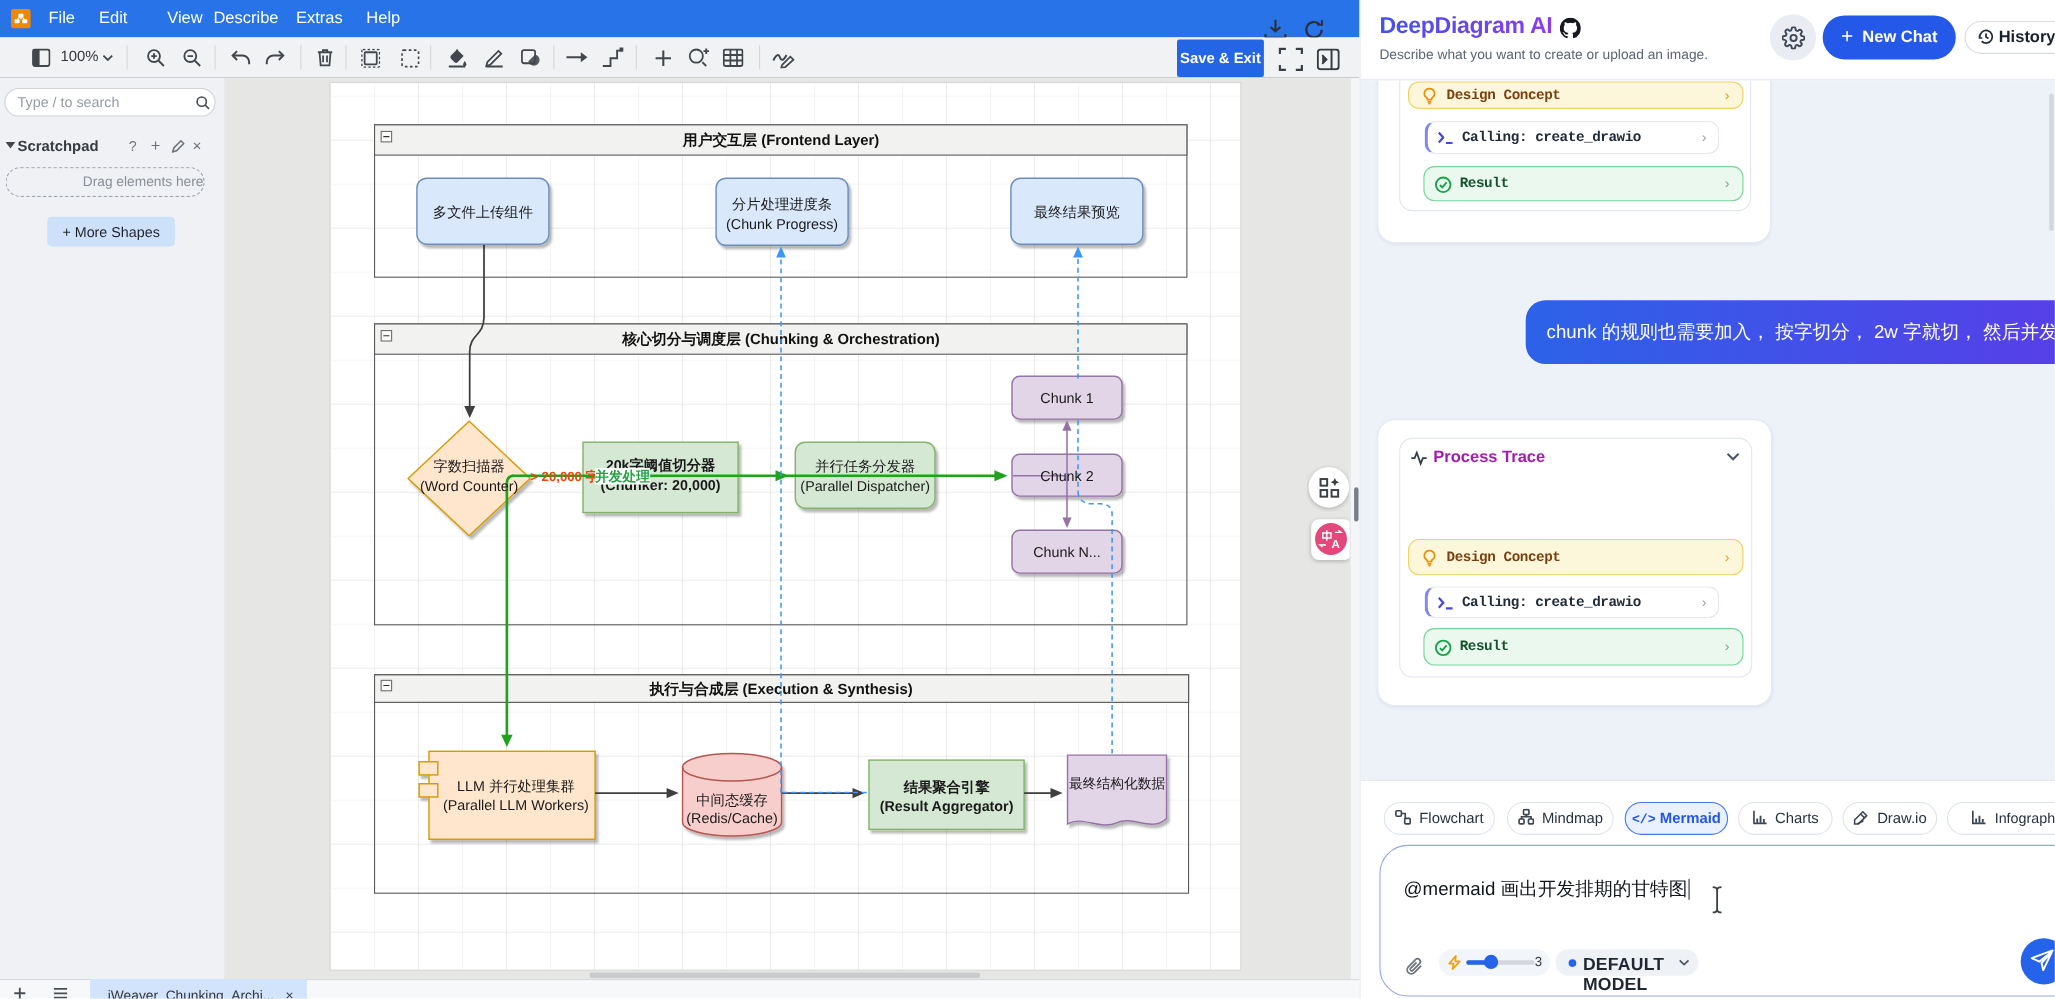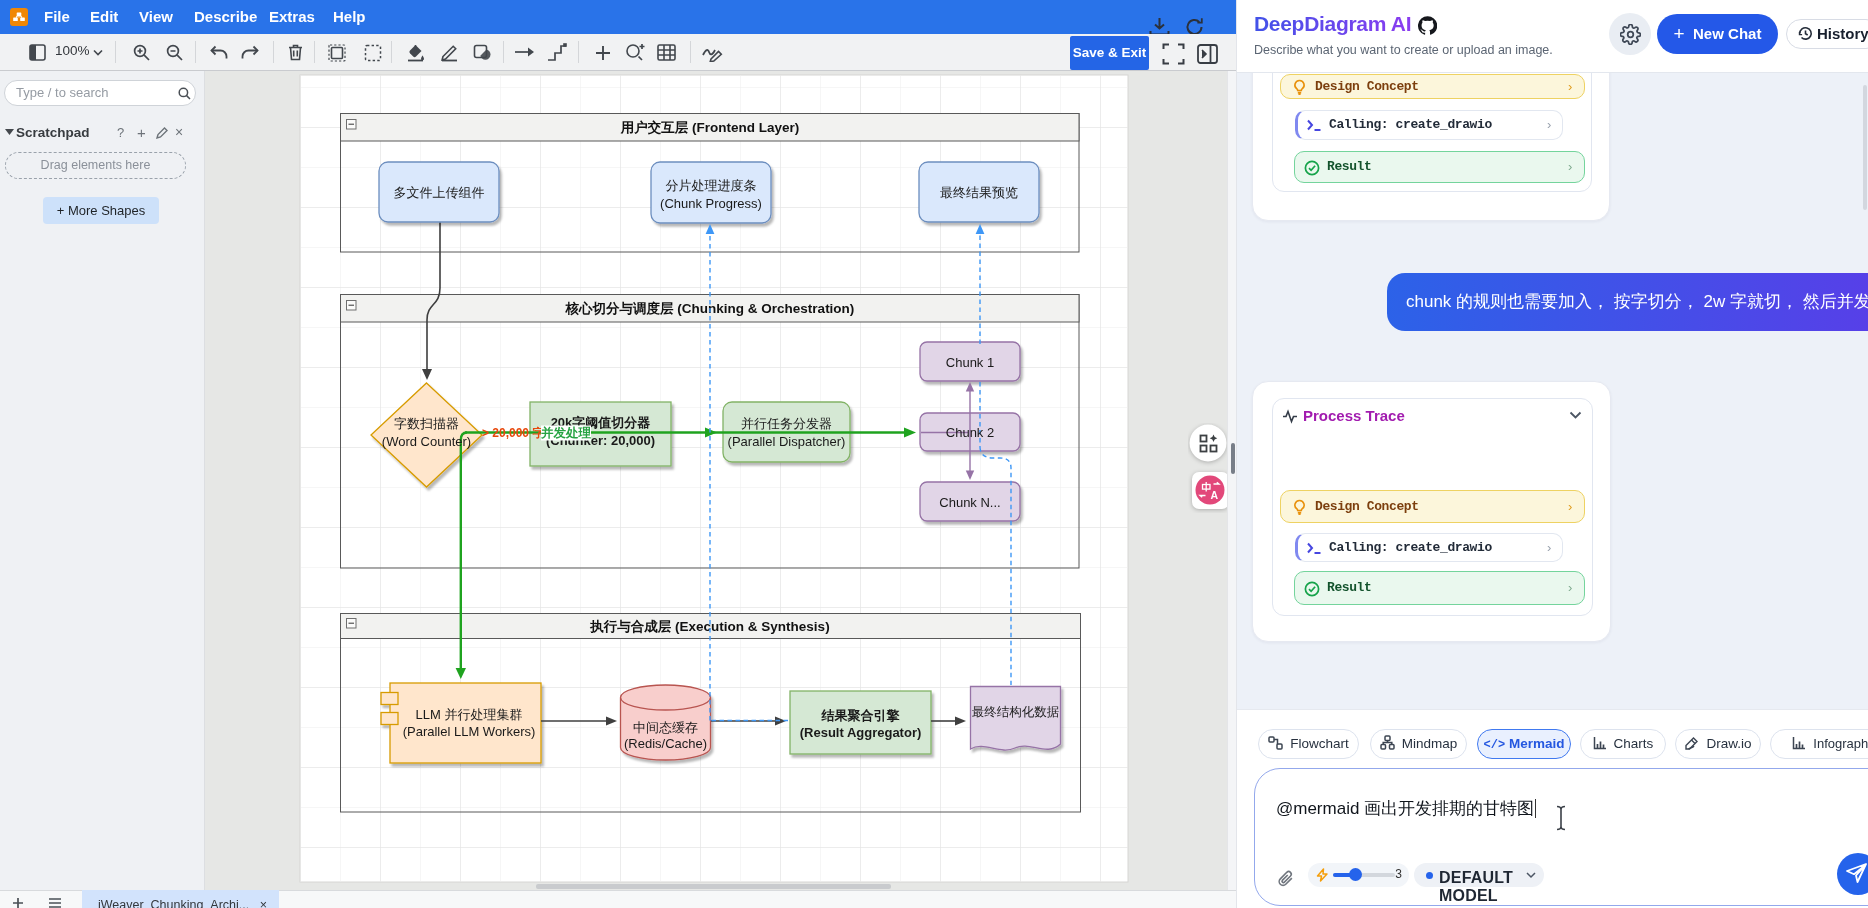--- a/index.html
+++ b/index.html
@@ -1,26 +1,26 @@
 <!DOCTYPE html>
 <html><head><meta charset="utf-8">
 <style>
 *{margin:0;padding:0;box-sizing:border-box}
 html,body{width:1868px;height:908px;overflow:hidden}
 body{font-family:"Liberation Sans",sans-serif;background:#fff;position:relative}
 .abs{position:absolute}
 #menubar{left:0;top:0;width:1236px;height:34px;background:#2973e9}
-.mi{position:absolute;top:0;height:34px;line-height:34px;color:#fff;font-size:15px;font-weight:700}
+.mi{position:absolute;top:0;height:34px;line-height:34px;color:#fff;font-size:15px;font-weight:400}
 #toolbar{left:0;top:34px;width:1236px;height:37px;background:#f1f2f3;border-bottom:1px solid #c9cbcf}
 .sep{position:absolute;top:41px;width:1px;height:22px;background:#d4d6d9}
 #sidebar{left:0;top:71px;width:205px;height:819px;background:#eff1f4;border-right:1px solid #dcdee1}
 #searchbox{left:4px;top:80px;width:192px;height:26px;background:#fff;border:1px solid #cfd3d8;border-radius:13px;font-size:13px;color:#959ba3;line-height:24px;padding-left:11px}
 #scratch{left:16px;top:125px;font-size:13.5px;font-weight:700;color:#383c40}
 .scicon{position:absolute;top:124px;color:#6d7379;font-size:13px}
-#dragbox{left:5px;top:152px;width:181px;height:27px;border:1px dashed #9aa2ab;border-radius:14px;text-align:center;line-height:25px;font-size:12.5px;color:#8a9099}
+#dragbox{left:5px;top:152px;width:181px;height:27px;border:1px dashed #9aa2ab;border-radius:14px;text-align:right;line-height:25px;font-size:12.5px;color:#8a9099}
 #moreshapes{left:43px;top:197px;width:116px;height:27px;background:#cde1fa;border-radius:4px;text-align:center;line-height:27px;font-size:13px;color:#1f2327}
 #saveexit{left:1070px;top:36px;width:79px;height:34px;background:#2465e6;border-radius:2px;color:#fff;font-size:13.5px;font-weight:700;text-align:center;line-height:34px;white-space:nowrap}
 #vsbtrack{left:1227px;top:71px;width:9px;height:819px;background:#f4f5f7;border-left:1px solid #e4e5e8}
 #vsbthumb{left:1231px;top:443px;width:4px;height:31px;background:#787e88;border-radius:2px}
 #hsbthumb{left:536px;top:884px;width:355px;height:5px;background:#c9cbce;border-radius:2px}
 #tabbar{left:0;top:890px;width:1236px;height:18px;background:#f7f8f9;border-top:1px solid #d8dadd}
 #tabactive{left:82px;top:890px;width:197px;height:18px;background:#d2e3fc;font-size:12.5px;color:#33373c;padding:8px 0 0 16px;white-space:nowrap;overflow:hidden}
 
 #rpanel{left:1236px;top:0;width:632px;height:908px;background:#fff;border-left:1px solid #e3e5ea}
 #rheader{left:0;top:0;width:632px;height:73px;background:#fff;border-bottom:1px solid #e3e7ee}
@@ -46,21 +46,21 @@
 <div id="menubar" class="abs"></div>
 <svg class="abs" style="left:10px;top:8px" width="18" height="18" viewBox="0 0 18 18">
     <rect width="18" height="18" rx="3" fill="#f08705"></rect>
     <rect x="3.2" y="9.5" width="4.6" height="3.6" rx=".6" fill="#fff"></rect>
     <rect x="10.2" y="9.5" width="4.6" height="3.6" rx=".6" fill="#fff"></rect>
     <rect x="6.7" y="4.5" width="4.6" height="3.6" rx=".6" fill="#fff"></rect>
     <path d="M9 8.1v1.4M6 9.5L7.5 8M12 9.5L10.5 8" stroke="#fff" stroke-width="1.1" fill="none"></path>
   </svg>
 <div class="mi" style="left:44px">File</div>
 <div class="mi" style="left:90px">Edit</div>
-<div class="mi" style="left:139px">View</div>
+<div class="mi" style="left:152px">View</div>
 <div class="mi" style="left:194px">Describe</div>
 <div class="mi" style="left:269px">Extras</div>
 <div class="mi" style="left:333px">Help</div>
 <svg class="abs" style="left:1148px;top:16px" width="23" height="21" viewBox="0 0 23 21" fill="none" stroke="#2b313b" stroke-width="2">
     <path d="M11.5 2v10M7 8.5l4.5 4L16 8.5"></path>
     <path d="M2.5 15v3.5h18V15"></path>
   </svg>
 <svg class="abs" style="left:1184px;top:17px" width="21" height="20" viewBox="0 0 21 20" fill="none" stroke="#2b313b" stroke-width="2">
     <path d="M17.5 10a7 7 0 1 1-2.2-5.1"></path>
     <path d="M17.8 1.2v4.4h-4.4" stroke-width="1.8"></path>

